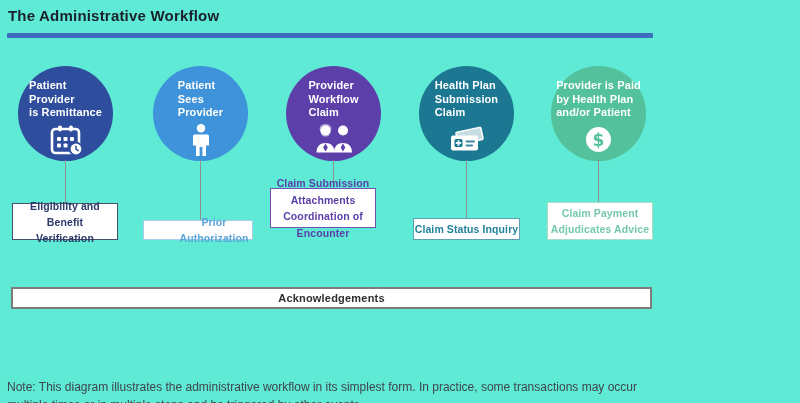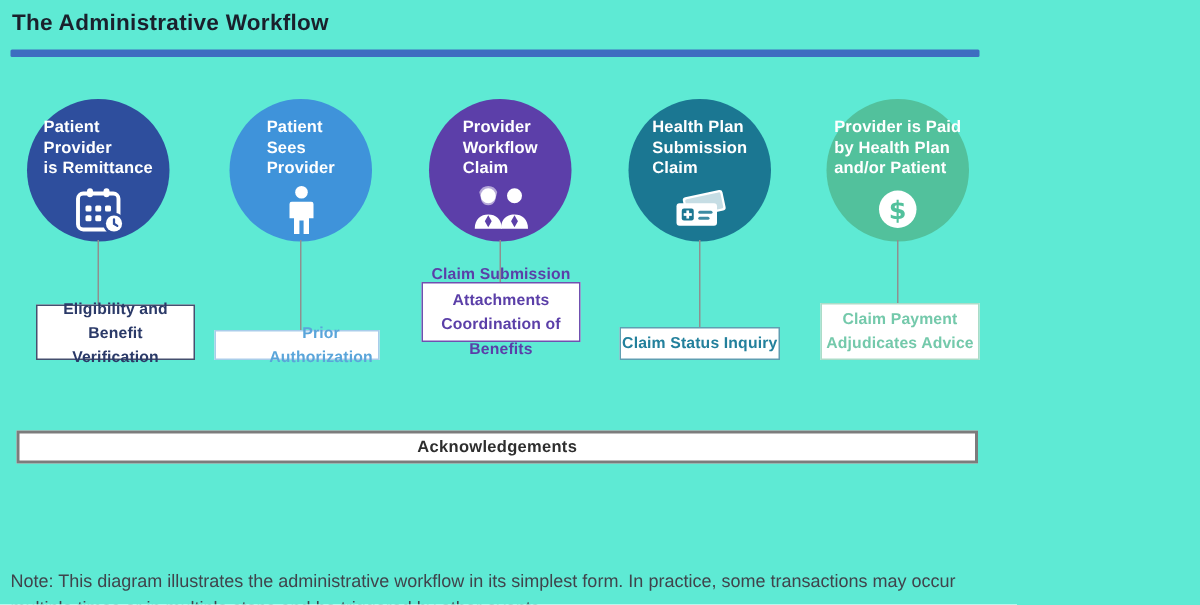--- a/index.html
+++ b/index.html
@@ -19,23 +19,23 @@
   .c1{left:18px}.c2{left:153px}.c3{left:286px}.c4{left:419px}.c5{left:551px}
 
   .vline{position:absolute;width:1px;background:#8f8f8f;top:160px;}
   .v1{left:65px;height:43px}.v2{left:200px;height:60px}.v3{left:333px;height:28px}.v4{left:466px;height:58px}.v5{left:598px;height:42px}
 
   .sbox{
     position:absolute;background:#fff;border:1px solid;box-sizing:border-box;
     display:flex;flex-direction:column;align-items:center;justify-content:center;
     text-align:center;font-size:10.5px;line-height:16px;font-weight:600;letter-spacing:.1px;
   }
-  .b1{left:24px;top:203px;width:106px;height:37px}
+  .b1{left:12px;top:203px;width:106px;height:37px}
   .b2{left:143px;top:220px;width:110px;height:20px}
-  .b3{left:281px;top:188px;width:106px;height:40px;line-height:16.5px}
+  .b3{left:270px;top:188px;width:106px;height:40px;line-height:16.5px}
   .b4{left:413px;top:218px;width:107px;height:22px}
   .b5{left:547px;top:202px;width:106px;height:38px}
 
   .ack{
     position:absolute;left:11px;top:287px;width:641px;height:22px;box-sizing:border-box;
     border:2px solid #7c7c7c;display:flex;align-items:center;justify-content:center;
     font-size:11px;font-weight:700;color:#2e2e2e;letter-spacing:.2px;background:#fff;
   }
   .note{position:absolute;left:7px;top:346px;width:655px;font-size:12px;color:#40444c;line-height:1.5;margin-top:32px;}
 </style>
@@ -108,21 +108,21 @@
         <circle cx="29" cy="6.5" r="5" fill="#fff"></circle>
         <path d="M20 28.5 c0-6.5 4-9.5 9-9.5 s9 3 9 9.5 z" fill="#fff"></path>
         <path d="M29 19.5 l-2.3 4 2.3 4 2.3-4 z" fill="currentColor"></path>
       </svg>
     </div>
   </div>
   <div class="vline v3"></div>
   <div class="sbox b3" style="border-color: rgb(112, 80, 176); color: rgb(91, 63, 168);">
     <div>Claim Submission</div>
     <div>Attachments</div>
-    <div>Coordination of Benefits</div>
+    <div>Coordination of Encounter</div>
   </div>
 
   <div class="circle c4" style="background-color: rgb(27, 119, 146); color: rgb(27, 119, 146);">
     <div class="lbl">
       <div>Health Plan</div>
       <div>Submission</div>
       <div>Claim</div>
     </div>
     <div class="icn">
       <svg width="40" height="30" viewBox="0 0 40 30">

